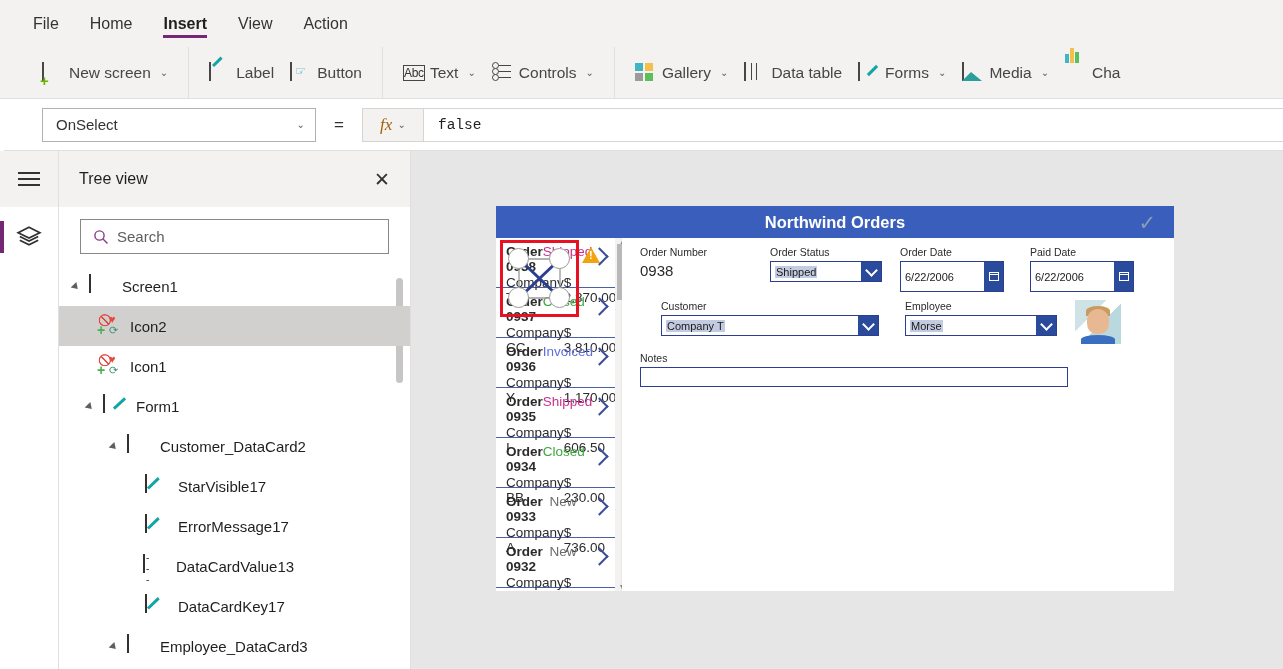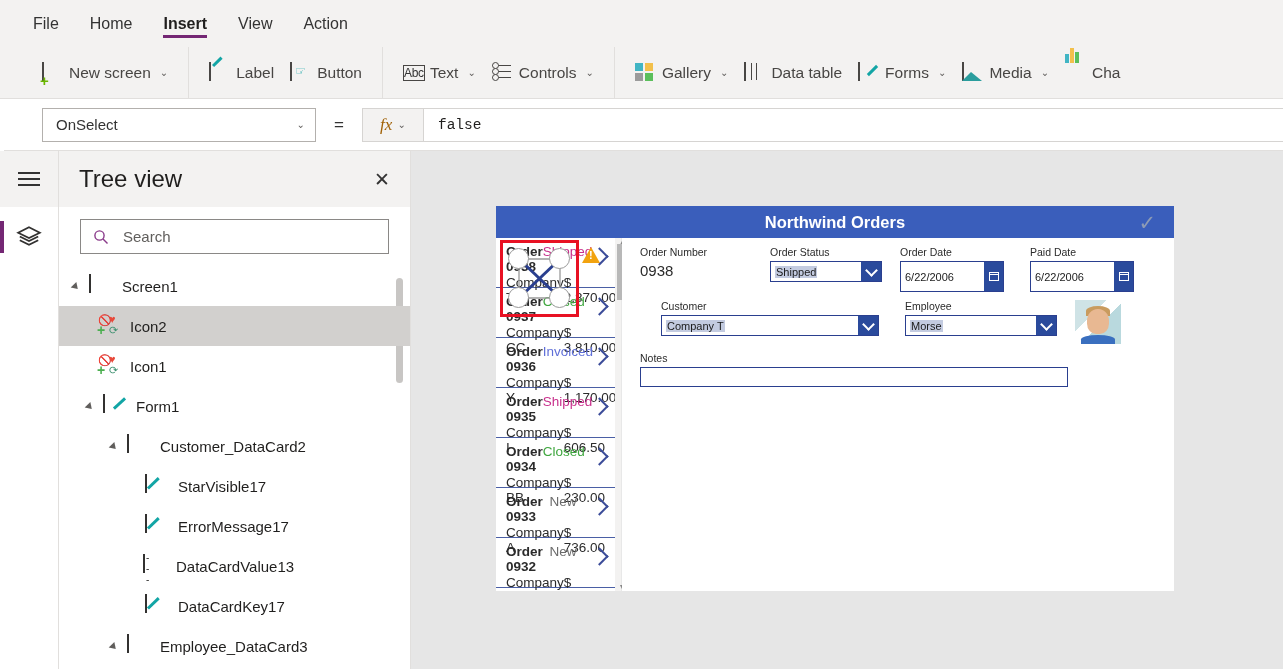--- a/index.html
+++ b/index.html
@@ -129,26 +129,26 @@
   
   .treepanel {
     position: absolute; left: 59px; top: 151px; width: 352px; bottom: 0;
     background: #ffffff; border-right: 1px solid #e1dfdd;
   }
   .tree-head {
     height: 56px; background: #f3f2f1;
     display: flex; align-items: center; justify-content: space-between;
     padding: 0 20px 0 20px;
   }
-  .tree-title { font-size: 24px; color: #201f1e; }
+  .tree-title { font-size: 16px; color: #201f1e; }
   .close-x { font-size: 19px; color: #333; cursor: pointer; line-height: 1; }
   .search-wrap { padding: 12px 21px 12px 21px; }
   .search-box {
     height: 35px; border: 1px solid #8a8886; background: #fff;
-    display: flex; align-items: center; padding-left: 12px; gap: 14px; cursor: text;
+    display: flex; align-items: center; padding-left: 12px; gap: 8px; cursor: text;
   }
   .search-box .ph { font-size: 15px; color: #605e5c; }
 
   .tree-list { position: absolute; top: 115px; left: 0; right: 0; bottom: 0; overflow: hidden; }
   .tree-row {
     height: 40px; display: flex; align-items: center; cursor: pointer;
     font-size: 15px; color: #201f1e; position: relative;
   }
   .tree-row.selected { background: #d2d0ce; }
   .caret {

